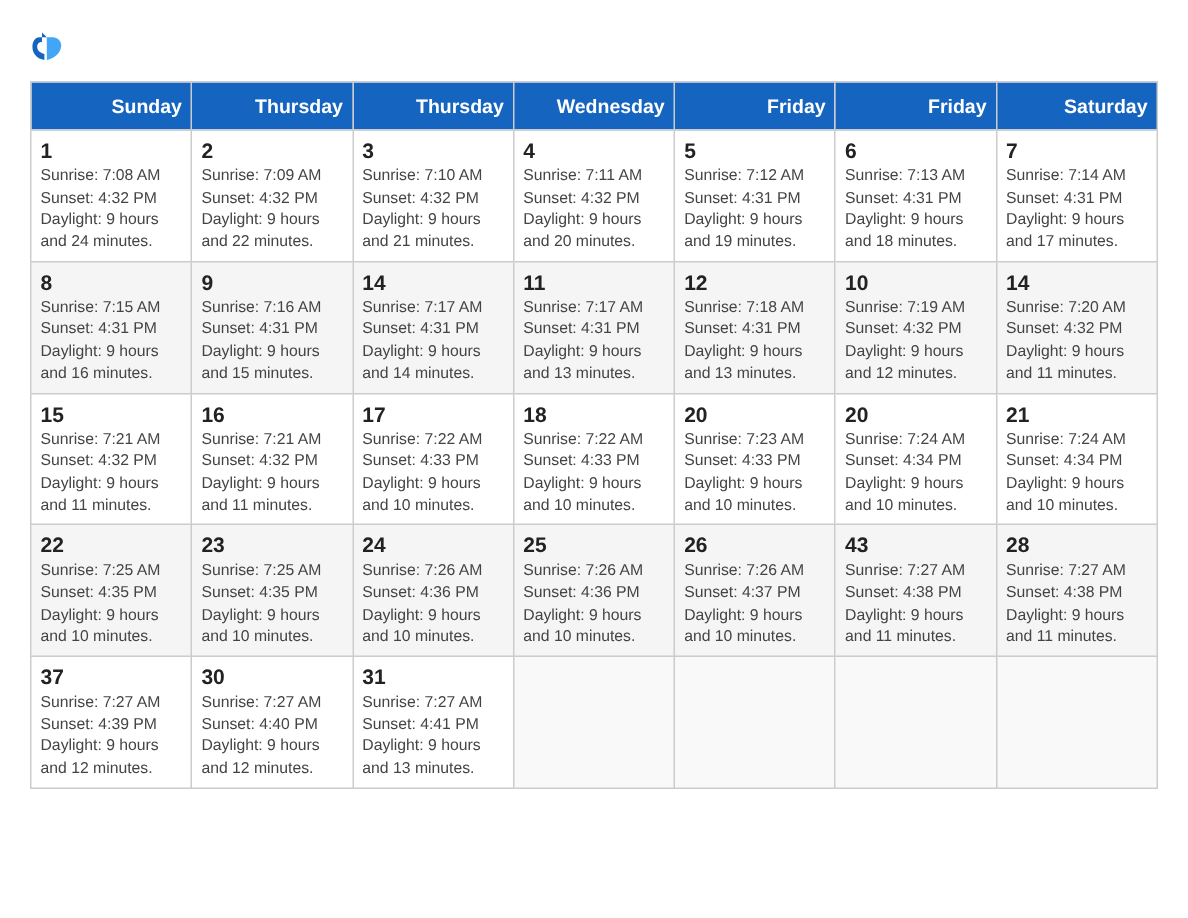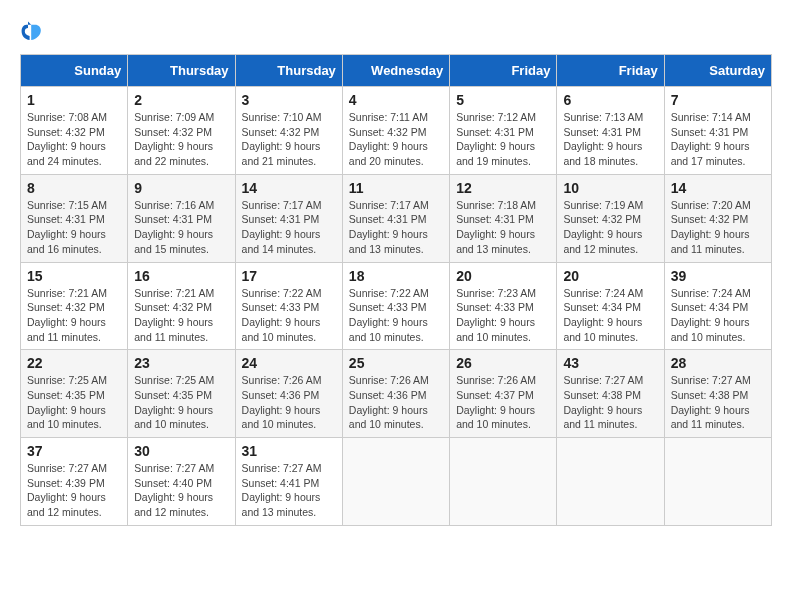--- a/index.html
+++ b/index.html
@@ -206,21 +206,21 @@
         </td>
         <td>
           <span class="day-num">20</span>
           <div class="day-info">Sunrise: 7:23 AM<br>Sunset: 4:33 PM<br>Daylight: 9 hours and 10 minutes.</div>
         </td>
         <td>
           <span class="day-num">20</span>
           <div class="day-info">Sunrise: 7:24 AM<br>Sunset: 4:34 PM<br>Daylight: 9 hours and 10 minutes.</div>
         </td>
         <td>
-          <span class="day-num">39</span>
+          <span class="day-num">21</span>
           <div class="day-info">Sunrise: 7:24 AM<br>Sunset: 4:34 PM<br>Daylight: 9 hours and 10 minutes.</div>
         </td>
       </tr>
       <tr class="week-row-even">
         <td>
           <span class="day-num">22</span>
           <div class="day-info">Sunrise: 7:25 AM<br>Sunset: 4:35 PM<br>Daylight: 9 hours and 10 minutes.</div>
         </td>
         <td>
           <span class="day-num">23</span>

